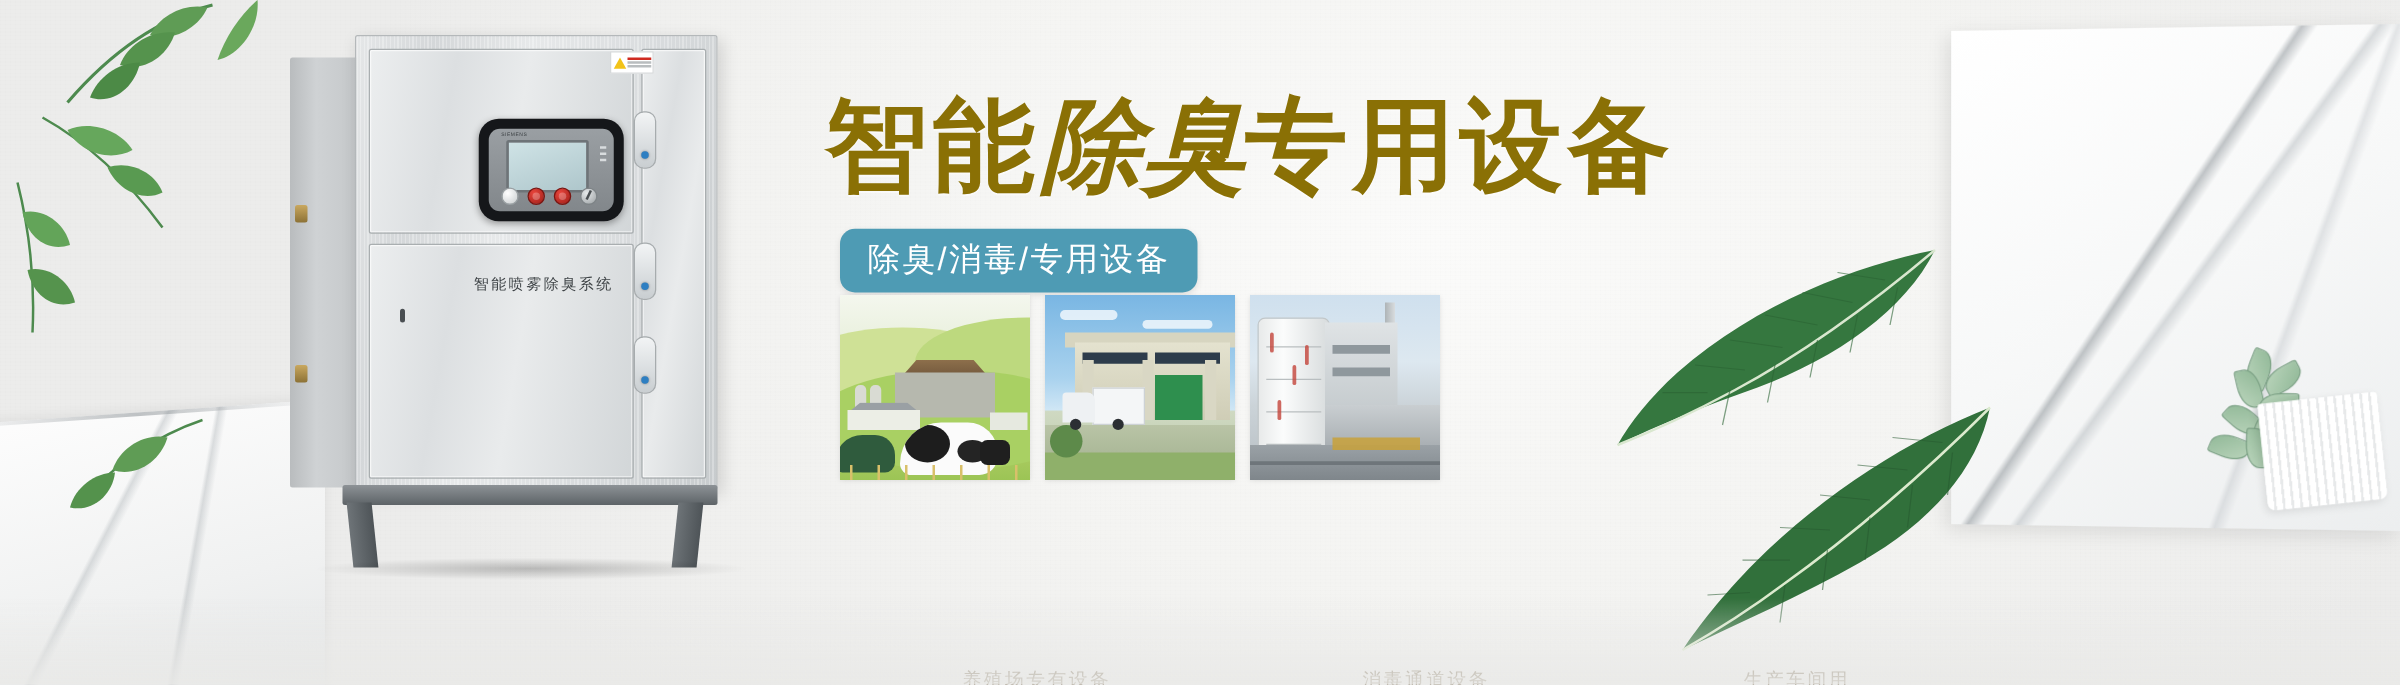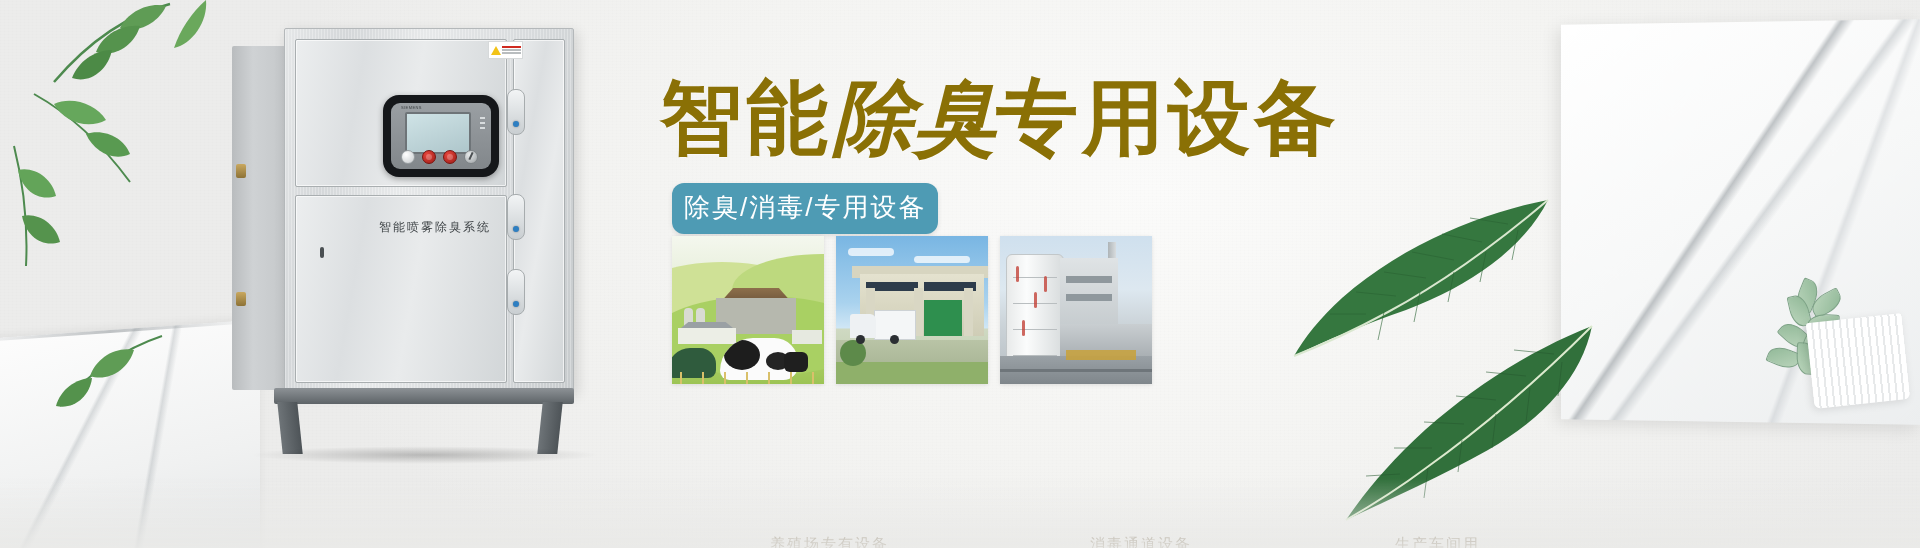--- a/index.html
+++ b/index.html
@@ -145,21 +145,21 @@
     text-shadow:0 1px 0 rgba(255,255,255,.5);
   }
   .headline .brush{
     font-family:"DejaVu Serif","Liberation Serif",serif;
     font-style:italic;font-weight:bold;letter-spacing:0;
   }
   
   .badge{
     position:absolute;left:672px;top:183px;
     background:#4e9bb4;color:#ffffff;border-radius:12px;
-    padding:7px 12px 9px;font-size:26px;letter-spacing:2px;
+    padding:7px 22px 9px;font-size:26px;letter-spacing:2px;
     box-shadow:0 2px 5px rgba(0,0,0,.10);
   }
   
   .thumbs{position:absolute;left:672px;top:236px;display:flex;gap:12px;}
   .thumb{
     width:152px;height:148px;overflow:hidden;position:relative;background:#fff;
     box-shadow:0 1px 4px rgba(0,0,0,.10);
   }
   
   .t1{background:linear-gradient(180deg,#f4f7ee 0%,#e9f0dd 26%,#cfe08f 42%,#b9d36d 70%,#9cc455 100%);}

